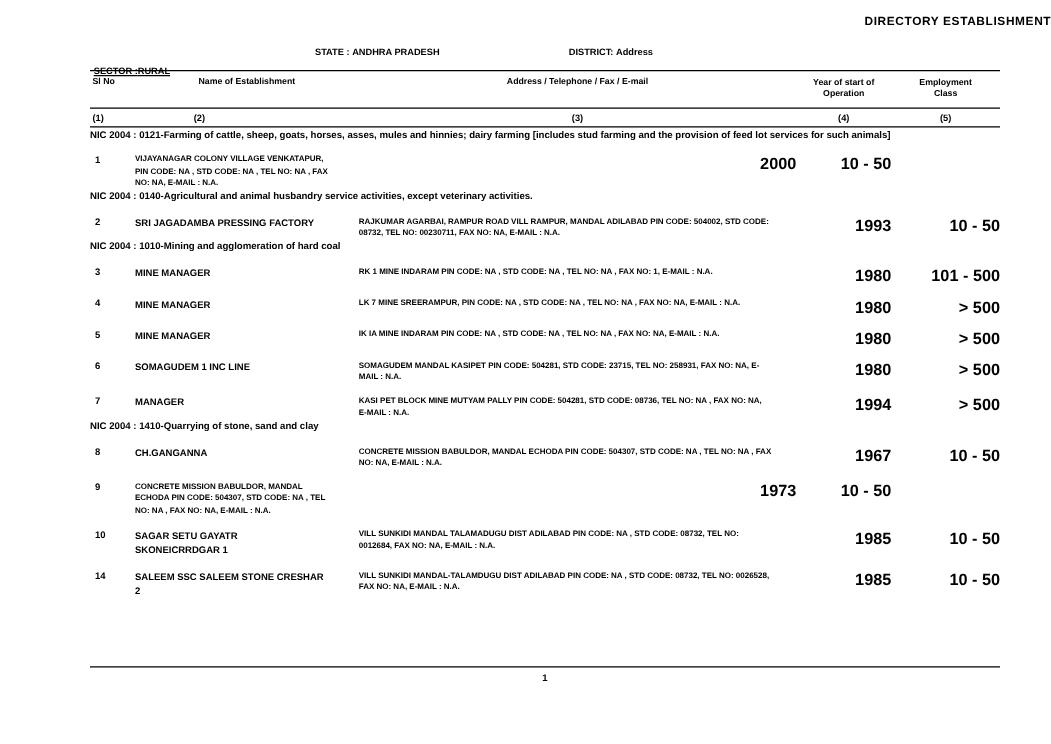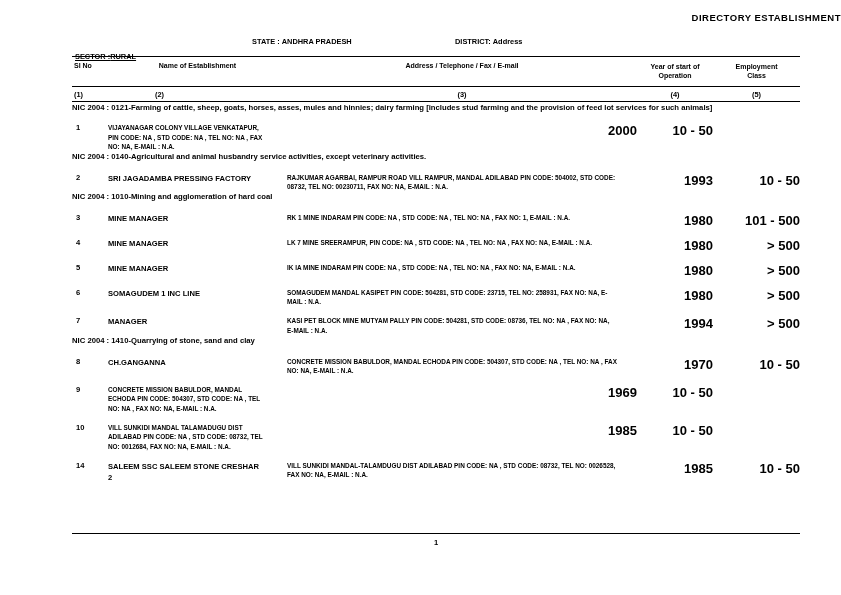--- a/index.html
+++ b/index.html
@@ -128,31 +128,33 @@
     <div class="c-addr">KASI PET BLOCK MINE MUTYAM PALLY   PIN CODE: 504281, STD CODE: 08736, TEL NO: NA , FAX NO: NA, E-MAIL : N.A.</div>
     <div class="c-year">1994</div>
     <div class="c-emp">&gt; 500</div>
   </div>
 
   <div class="nic">NIC 2004 : 1410-Quarrying  of stone, sand and clay</div>
   <div class="grid trow">
     <div class="c-sl">8</div>
     <div class="c-name">CH.GANGANNA</div>
     <div class="c-addr">CONCRETE MISSION BABULDOR, MANDAL ECHODA   PIN CODE: 504307, STD CODE: NA , TEL NO: NA  , FAX NO: NA, E-MAIL : N.A.</div>
-    <div class="c-year">1970</div>
+    <div class="c-year">1967</div>
     <div class="c-emp">10 - 50</div>
   </div>
   <div class="grid trow">
     <div class="c-sl">9</div>
     <div class="c-addr">CONCRETE MISSION BABULDOR, MANDAL ECHODA   PIN CODE: 504307, STD CODE: NA , TEL NO: NA , FAX NO: NA, E-MAIL : N.A.</div>
-    <div class="c-year">1969</div>
+    <div class="c-year">1973</div>
     <div class="c-emp">10 - 50</div>
   </div>
   <div class="grid trow">
     <div class="c-sl">10</div>
+    <div class="c-name">SAGAR SETU GAYATR
+SKONEICRRDGAR 1</div>
     <div class="c-addr">VILL  SUNKIDI MANDAL TALAMADUGU DIST ADILABAD   PIN CODE: NA , STD CODE: 08732, TEL NO: 0012684, FAX NO: NA, E-MAIL : N.A.</div>
     <div class="c-year">1985</div>
     <div class="c-emp">10 - 50</div>
   </div>
   <div class="grid trow">
     <div class="c-sl">14</div>
     <div class="c-name">SALEEM SSC SALEEM STONE CRESHAR
 2</div>
     <div class="c-addr">VILL SUNKIDI MANDAL-TALAMDUGU DIST ADILABAD   PIN CODE: NA , STD CODE: 08732, TEL NO: 0026528, FAX NO: NA, E-MAIL : N.A.</div>
     <div class="c-year">1985</div>

